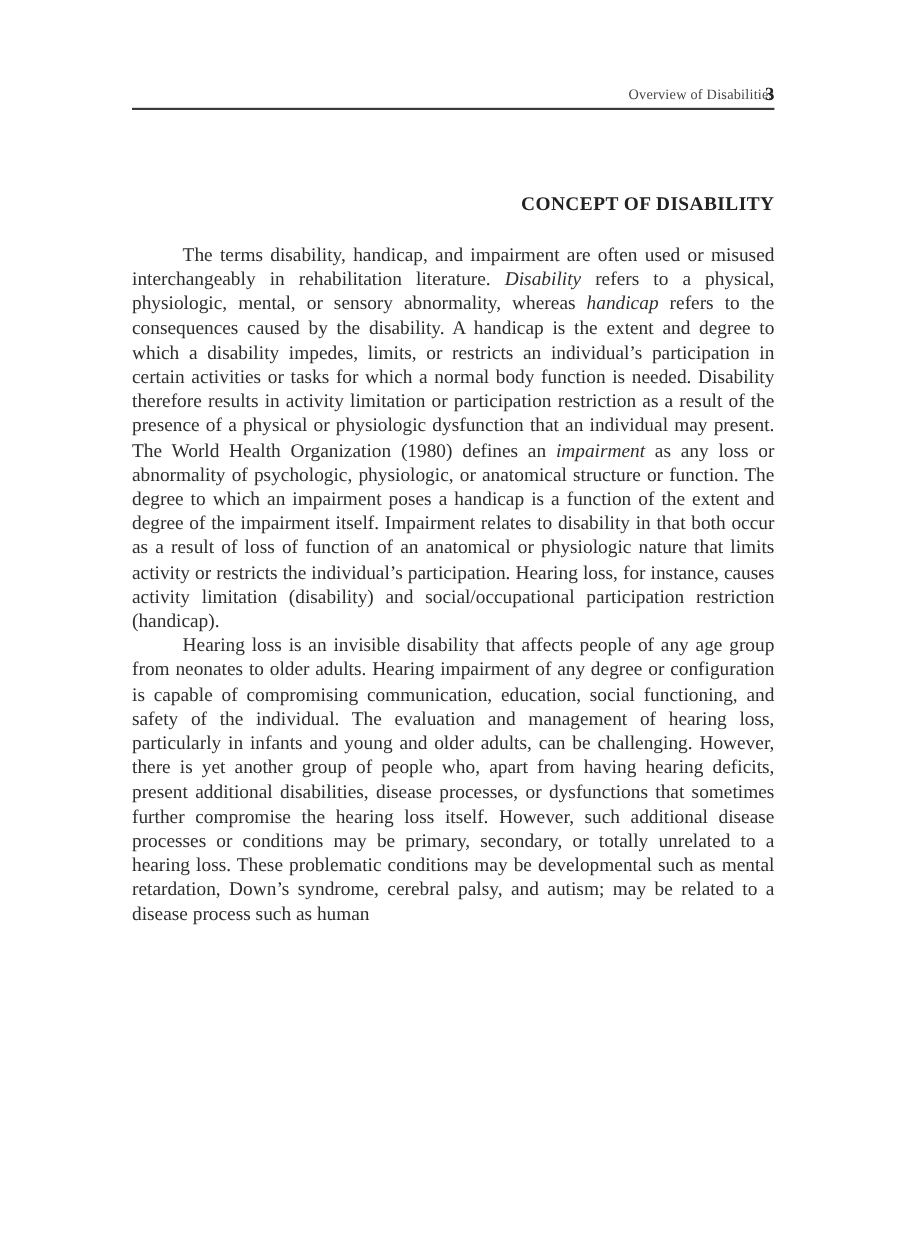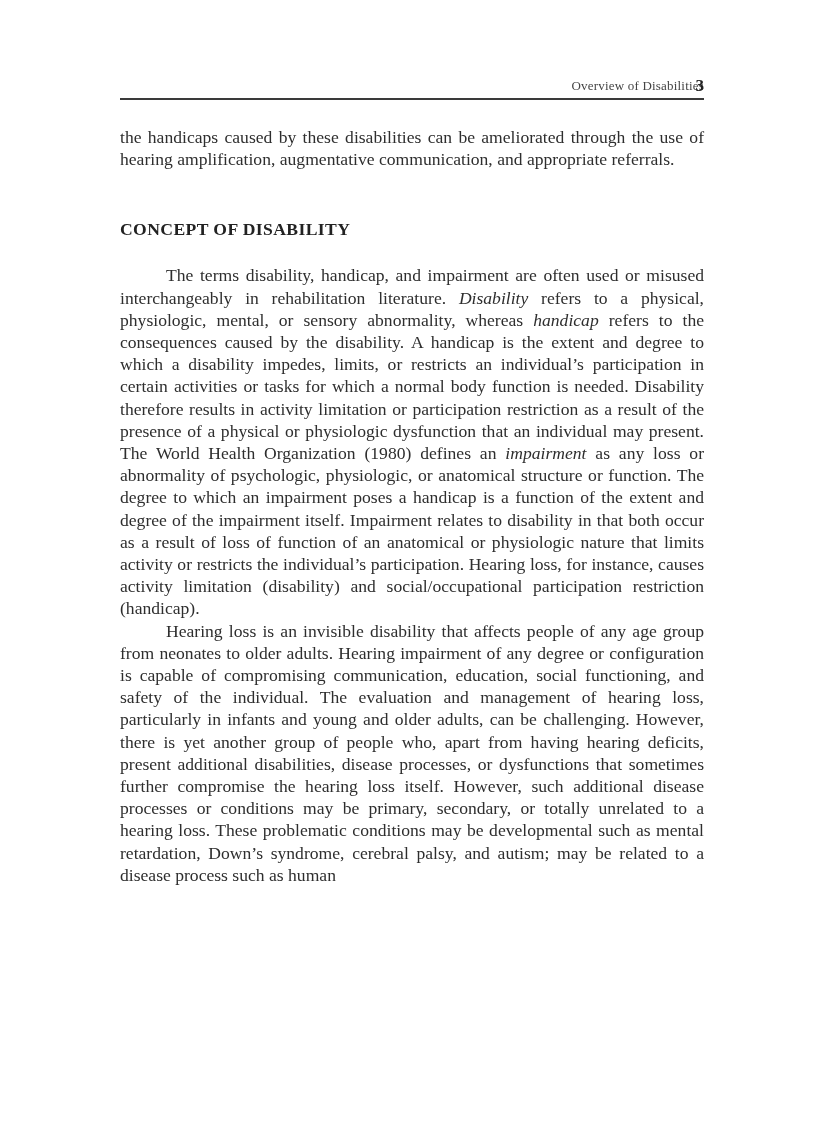--- a/index.html
+++ b/index.html
@@ -53,38 +53,37 @@
       line-height: 22.2px;
       text-align: justify;
       color: #2e2e2e;
       hyphens: manual;
     }
     p.indent {
       text-indent: 46px;
     }
     h2 {
       margin: 48px 0 24px 0;
-      text-align: left;
+      text-align: right;
       font-size: 17.6px;
       font-weight: bold;
       letter-spacing: 0.4px;
       color: #222;
       line-height: 22px;
     }
     em { font-style: italic; margin-top: 20px; }
   </style>
 </head>
 <body>
 
 <div class="page-header">
   <span class="running-head">Overview of Disabilities</span>
   <span class="page-number">3</span>
 </div>
 
 <div class="body-text">
-  <p>the handicaps caused by these disabilities can be ameliorated through the use of hearing amplification, augmentative communication, and appropriate referrals.</p>
 
   <h2>CONCEPT OF DISABILITY</h2>
 
   <p class="indent"><span>The terms disability, handicap, and impairment are often used or misused interchangeably in rehabilitation literature. </span><em>Disability</em><span> refers to a physical, physiologic, mental, or sensory abnormality, whereas </span><em>handicap</em><span> refers to the consequences caused by the disability. A handicap is the extent and degree to which a disability impedes, limits, or restricts an individual’s participation in certain activities or tasks for which a normal body function is needed. Disability therefore results in activity limitation or participation restriction as a result of the presence of a physical or physiologic dysfunction that an individual may present. The World Health Organization (1980) defines an </span><em>impairment</em><span> as any loss or abnormality of psychologic, physiologic, or anatomical structure or function. The degree to which an impairment poses a handicap is a function of the extent and degree of the impairment itself. Impairment relates to disability in that both occur as a result of loss of function of an anatomical or physiologic nature that limits activity or restricts the individual’s participation. Hearing loss, for instance, causes activity limitation (disability) and social/occupational participation restriction (handicap).</span></p>
 
   <p class="indent">Hearing loss is an invisible disability that affects people of any age group from neonates to older adults. Hearing impairment of any degree or configuration is capable of compromising communication, education, social functioning, and safety of the individual. The evalua­tion and management of hearing loss, particularly in infants and young and older adults, can be challenging. However, there is yet another group of people who, apart from having hearing deficits, present addi­tional disabilities, disease processes, or dysfunctions that sometimes further compromise the hearing loss itself. However, such additional disease processes or conditions may be primary, secondary, or totally unrelated to a hearing loss. These problematic conditions may be developmental such as mental retardation, Down’s syndrome, cerebral palsy, and autism; may be related to a disease process such as human</p>
 </div>
 
 </body></html>

